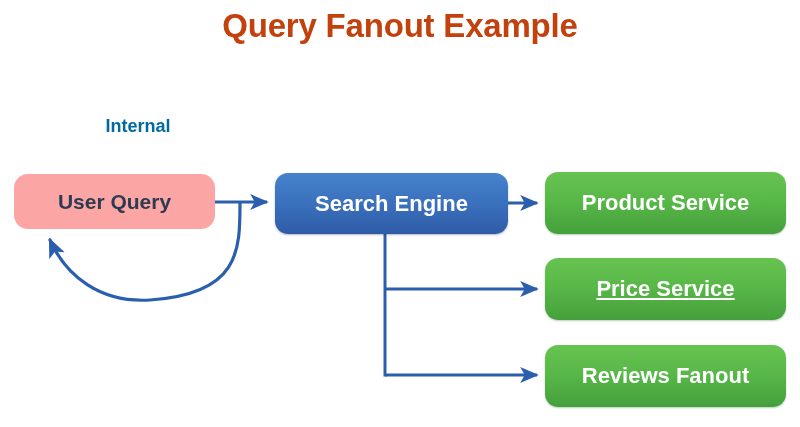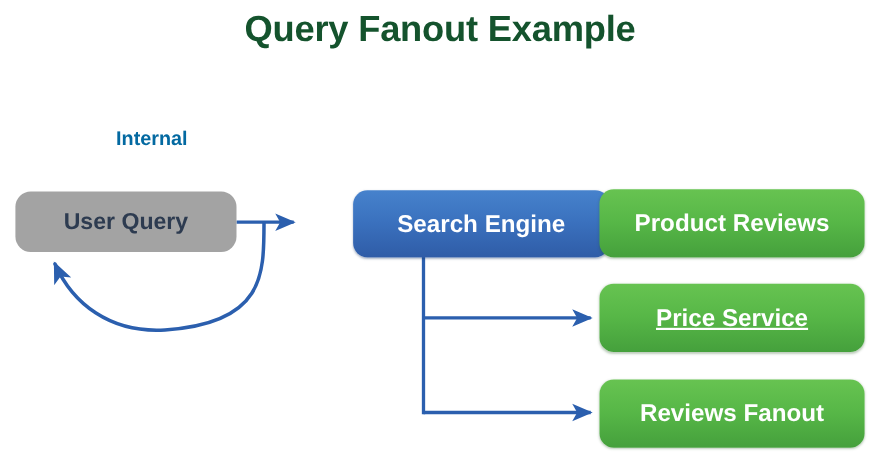--- a/index.html
+++ b/index.html
@@ -26,21 +26,21 @@
   
   #page-title {
     position: absolute;
     left: 0;
     top: 6px;
     width: 800px;
     text-align: center;
     font-size: 33px;
     font-weight: bold;
     letter-spacing: -0.2px;
-    color: #14532d;
+    color: #c2410c;
     line-height: 1.2;
   }
 
   
   #connector-layer {
     position: absolute;
     left: 0;
     top: 0;
     width: 800px;
     height: 427px;
@@ -72,36 +72,35 @@
     font-weight: bold;
     white-space: nowrap;
   }
 
   .node-user-query {
     left: 14px;
     top: 174px;
     width: 201px;
     height: 55px;
     border-radius: 14px;
-    background: #a3a3a3;
+    background: #fca5a5;
     color: #2d3b50;
     font-size: 21px;
   }
 
   .node-engine {
     left: 275px;
     top: 173px;
     width: 233px;
     height: 61px;
     border-radius: 13px;
     background: linear-gradient(180deg, #4682cc 0%, #3b72bf 45%, #2f5ca7 100%);
     color: #ffffff;
     font-size: 22px;
     box-shadow: 0 1px 2px rgba(20,50,95,0.35);
-    margin-left: 46px;
   }
 
   .node-service {
     left: 545px;
     width: 241px;
     height: 62px;
     border-radius: 13px;
     background: linear-gradient(180deg, #67c351 0%, #57b747 48%, #45a03c 100%);
     color: #ffffff;
     font-size: 22px;
@@ -152,19 +151,19 @@
   </svg>
 
   <div id="internal-search-label">
     <span>Internal</span>
   </div>
 
   <div class="node node-user-query">User Query</div>
 
   <div class="node node-engine">Search Engine</div>
 
-  <div class="node node-service node-product">Product Reviews</div>
+  <div class="node node-service node-product">Product Service</div>
 
   <div class="node node-service node-price">Price Service</div>
 
   <div class="node node-service node-reviews">Reviews Fanout</div>
 
 </div>
 
 </body></html>

